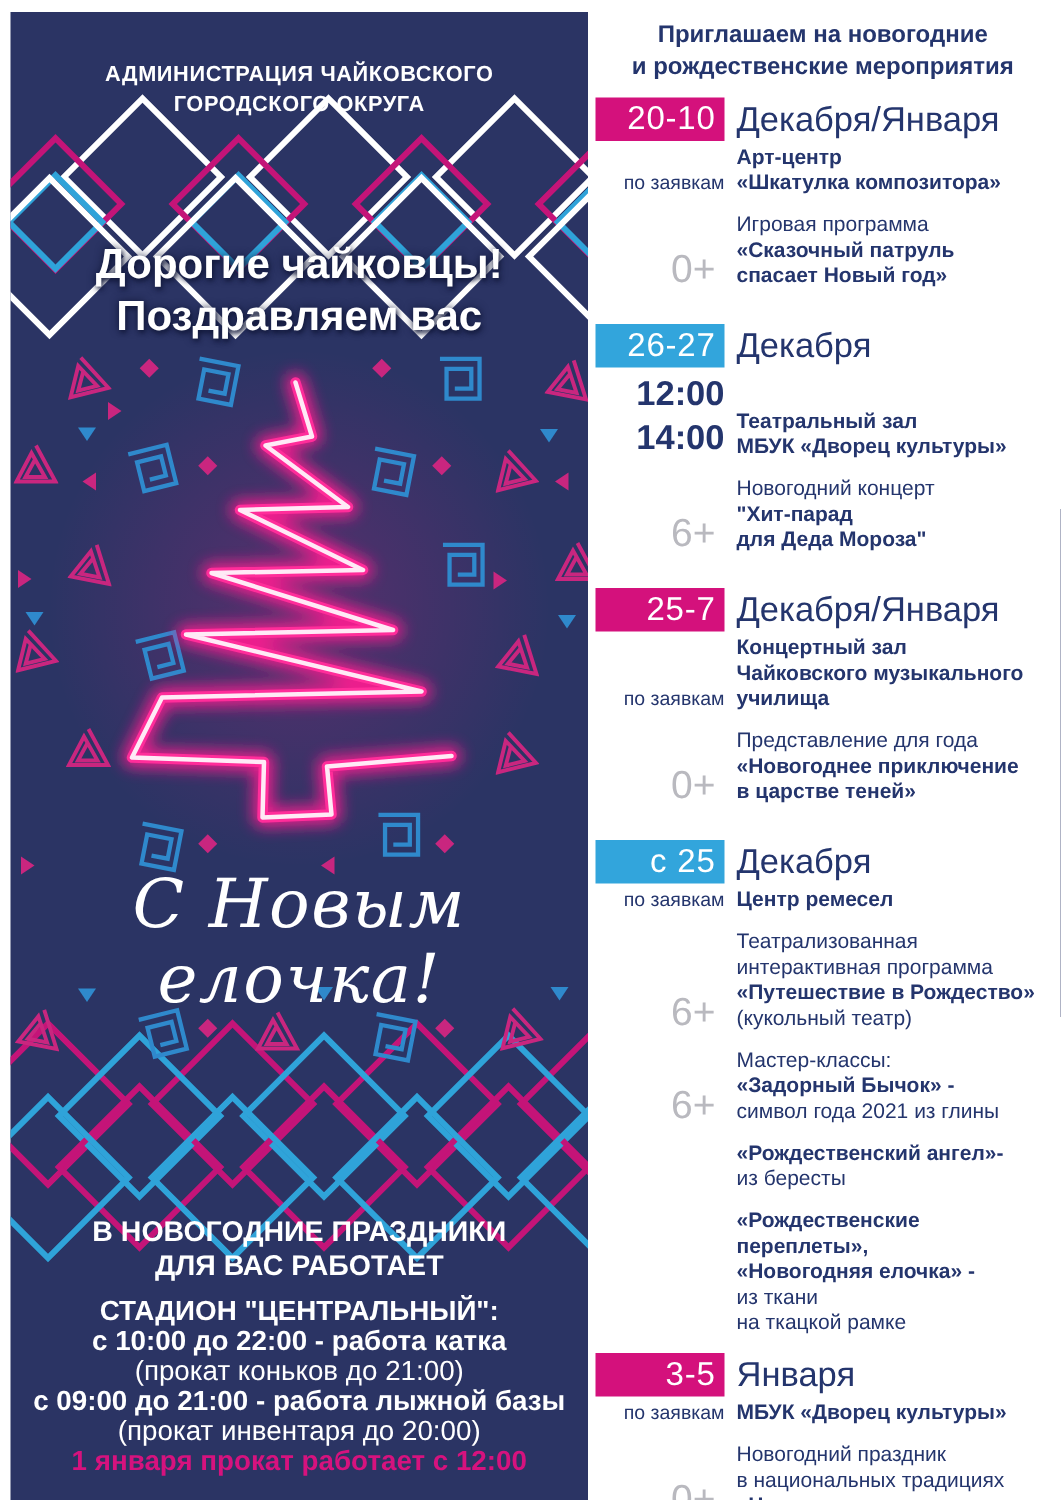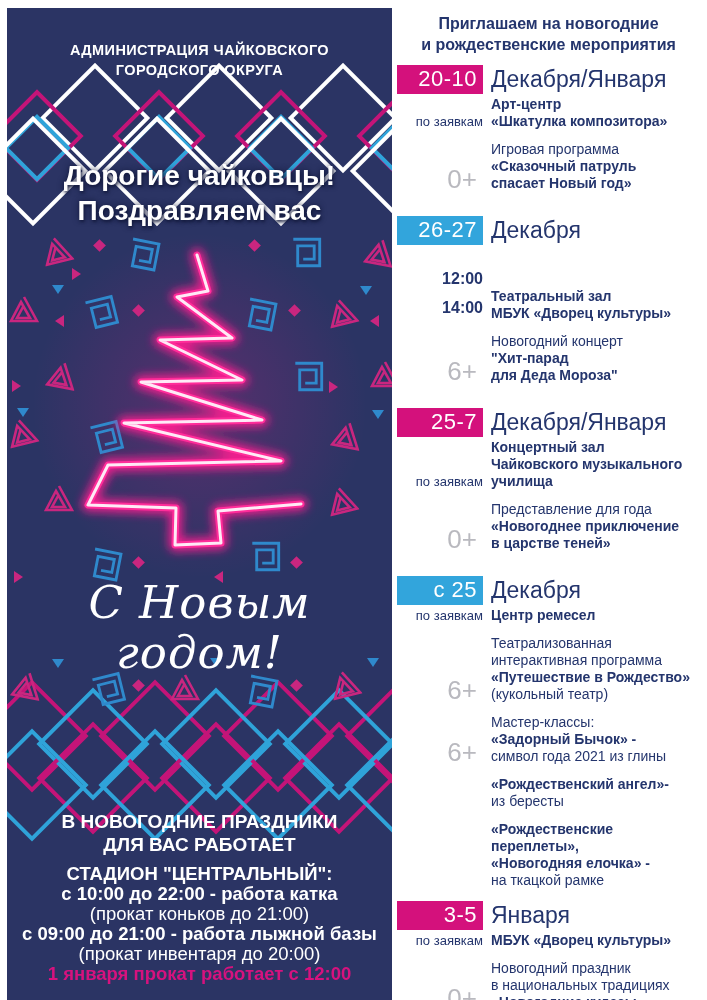--- a/index.html
+++ b/index.html
@@ -53,21 +53,21 @@
   .row{display:flex;align-items:flex-end;}
   .cell-l{width:86px;flex:0 0 86px;}
   .cell-r{margin-left:8px;flex:1;}
   .date-block{height:29px;display:flex;align-items:center;justify-content:flex-end;
               padding-right:6px;color:#fff;font-size:22px;letter-spacing:.5px;}
   .date-block.pink{background:var(--pink);}
   .date-block.blue{background:var(--blue);}
   .month{font-size:23px;line-height:29px;white-space:nowrap;}
   .row.sub{margin-top:2px;}
   .note{font-size:13px;text-align:right;line-height:17px;}
-  .times{font-size:16px;font-weight:bold;text-align:right;line-height:29px;margin-top:17px;}
+  .times{font-size:23px;font-weight:bold;text-align:right;line-height:29px;margin-top:1px;}
   .venue{font-weight:bold;font-size:14px;line-height:17px;}
   .item{margin-top:11px;}
   .age{font-size:26px;color:var(--gray);text-align:right;padding-right:6px;line-height:26px;margin-top:1px;}
   .lines{font-size:14px;line-height:17px;}
   .lines .b{font-weight:bold;}
 </style>
 </head>
 <body>
 
 <svg width="0" height="0" style="position:absolute" aria-hidden="true">
@@ -274,21 +274,21 @@
     <div class="poster-text org">
       <div>АДМИНИСТРАЦИЯ ЧАЙКОВСКОГО</div>
       <div>ГОРОДСКОГО ОКРУГА</div>
     </div>
 
     <div class="poster-text greeting">
       <div>Дорогие чайковцы!</div>
       <div>Поздравляем вас</div>
     </div>
 
-    <div class="poster-text script-text">С Новым годом!</div>
+    <div class="poster-text script-text">С Новым елочка!</div>
 
     <div class="poster-text works">
       <div>В НОВОГОДНИЕ ПРАЗДНИКИ</div>
       <div>ДЛЯ ВАС РАБОТАЕТ</div>
     </div>
 
     <div class="poster-text stadium" id="stadium">
         <div class="sline bold">СТАДИОН "ЦЕНТРАЛЬНЫЙ":</div>
         <div class="sline bold">с 10:00 до 22:00 - работа катка</div>
         <div class="sline normal">(прокат коньков до 21:00)</div>
@@ -418,20 +418,21 @@
               <div class="b">«Рождественский ангел»-</div>
               <div>из бересты</div>
             </div>
           </div>
           <div class="row item">
             <div class="cell-l age"></div>
             <div class="cell-r lines">
               <div class="b">«Рождественские</div>
               <div class="b">переплеты»,</div>
               <div class="b">«Новогодняя елочка» -</div>
+              <div>из ткани</div>
               <div>на ткацкой рамке</div>
             </div>
           </div>
         </div>
         <div class="event">
           <div class="row head">
             <div class="cell-l">
               <div class="date-block pink">3-5</div>
             </div>
             <div class="cell-r month">Января</div>

